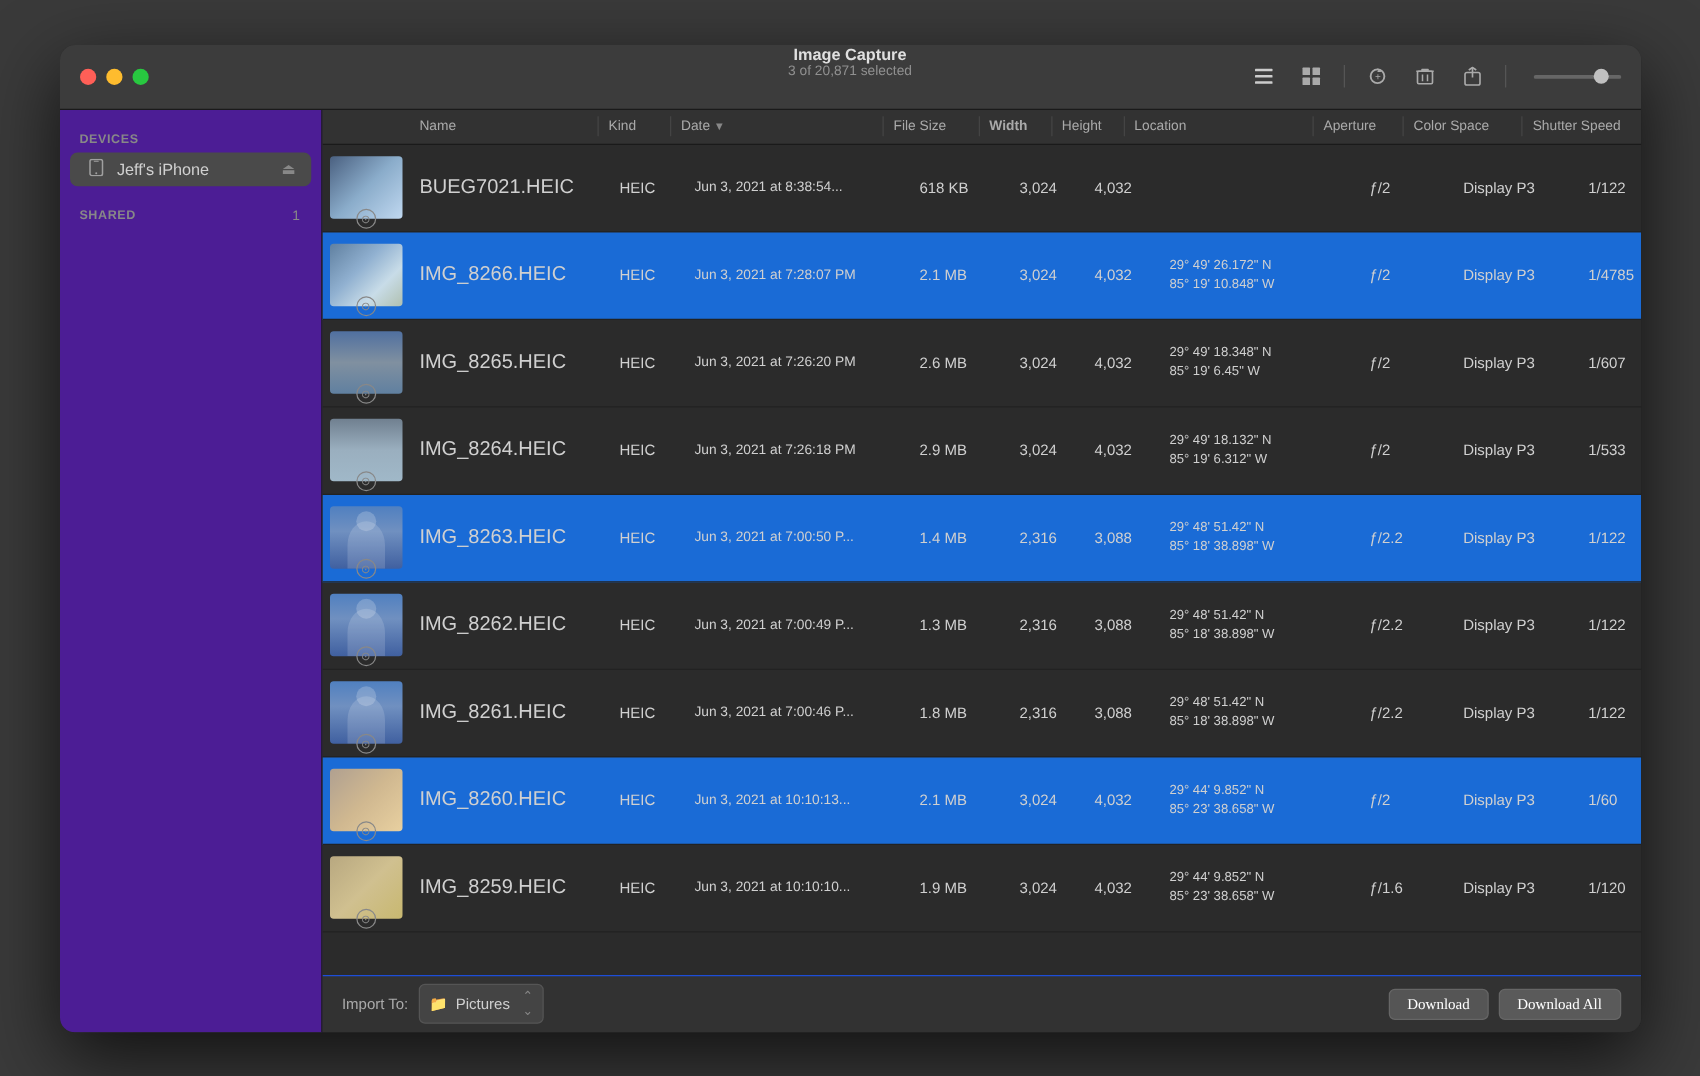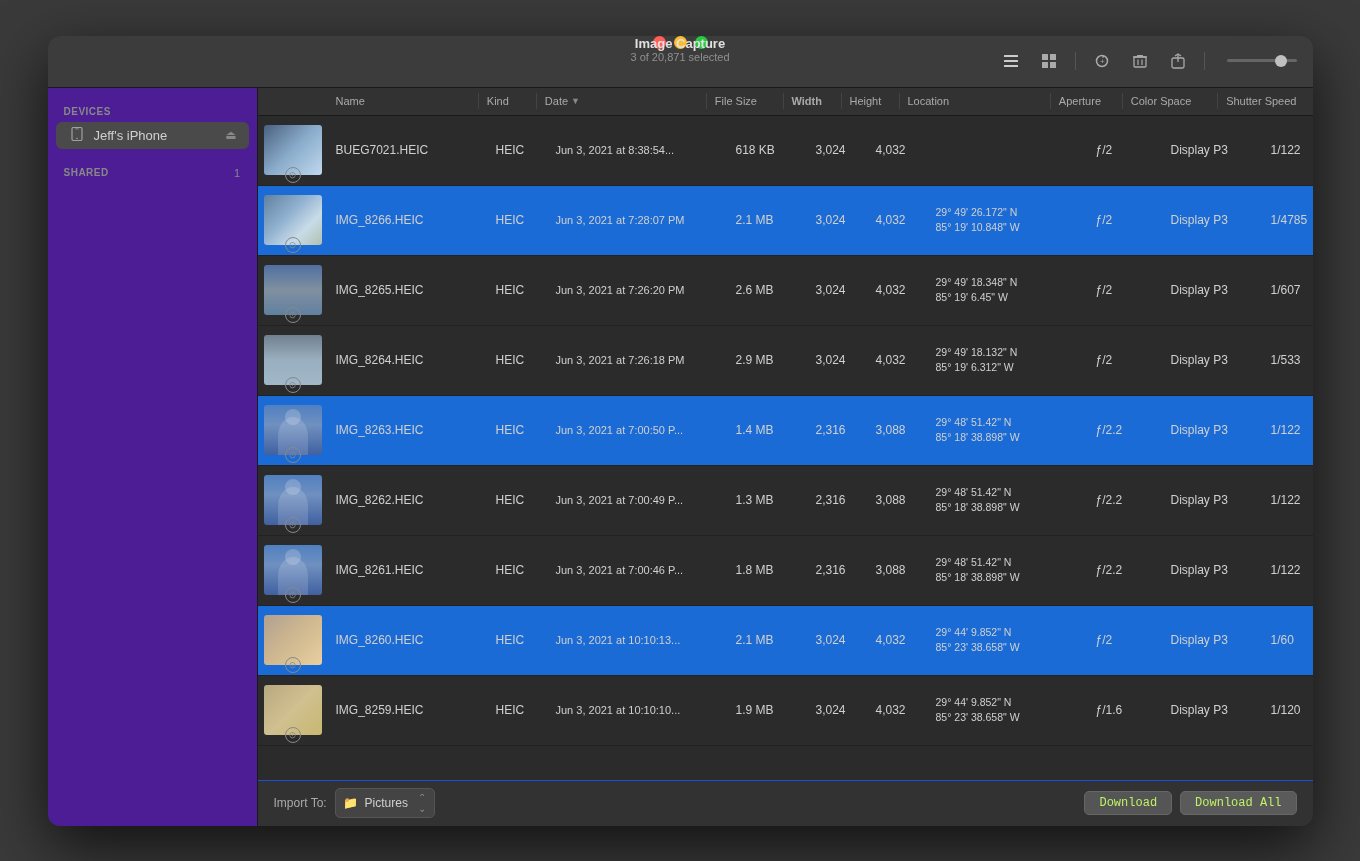--- a/index.html
+++ b/index.html
@@ -19,26 +19,24 @@
       border-radius: 12px;
       overflow: hidden;
       display: flex;
       flex-direction: column;
       box-shadow: 0 20px 60px rgba(0,0,0,0.7);
     }
     .titlebar {
       background: #3c3c3c;
       height: 52px;
       display: flex;
-      align-items: center;
       padding: 0 16px;
       position: relative;
       border-bottom: 1px solid #1a1a1a;
       flex-shrink: 0;
-      flex-direction: column;
     }
     .traffic-lights {
       display: flex;
       gap: 8px;
       align-items: center;
     }
     .traffic-light {
       width: 13px;
       height: 13px;
       border-radius: 50%;
@@ -249,21 +247,21 @@
       flex: 1;
     }
     .cell {
       padding: 0 8px;
       font-size: 12px;
       color: #d0d0d0;
       overflow: hidden;
       text-overflow: ellipsis;
       white-space: nowrap;
     }
-    .cell-name { width: 160px; font-size: 12px; }
+    .cell-name { width: 160px; font-size: 16px; }
     .cell-kind { width: 60px; }
     .cell-date { width: 180px; font-size: 11px; }
     .cell-size { width: 80px; }
     .cell-width { width: 60px; }
     .cell-height { width: 60px; }
     .cell-location { width: 160px; font-size: 10.5px; line-height: 1.4; white-space: normal; }
     .cell-aperture { width: 75px; }
     .cell-colorspace { width: 100px; }
     .cell-shutter { width: 100px; }
     .footer-bar {
@@ -302,27 +300,27 @@
       font-size: 10px;
       margin-left: 4px;
     }
     .footer-buttons {
       margin-left: auto;
       display: flex;
       gap: 8px;
     }
     .btn {
       background: #555;
-      color: #bef264;
+      color: #ffffff;
       border: 1px solid #666;
       border-radius: 5px;
       padding: 4px 14px;
       font-size: 12px;
       cursor: pointer;
-      font-family: Liberation Mono, monospace;
+      font-family: Liberation Serif, serif;
     }
     .btn-primary {
       background: #5a5a5a;
     }
 
     
     .thumb-img-1 { background: linear-gradient(135deg, #4a6080 0%, #8aacca 50%, #c0d8f0 100%); }
     .thumb-img-2 { background: linear-gradient(135deg, #6080a0 0%, #90b0d0 40%, #c8dce8 70%, #b0c0b0 100%); }
     .thumb-img-3 { background: linear-gradient(180deg, #5070a0 0%, #8090a0 50%, #6080a0 100%); }
     .thumb-img-4 { background: linear-gradient(180deg, #708090 0%, #9aafbf 50%, #a0b8c8 100%); }

